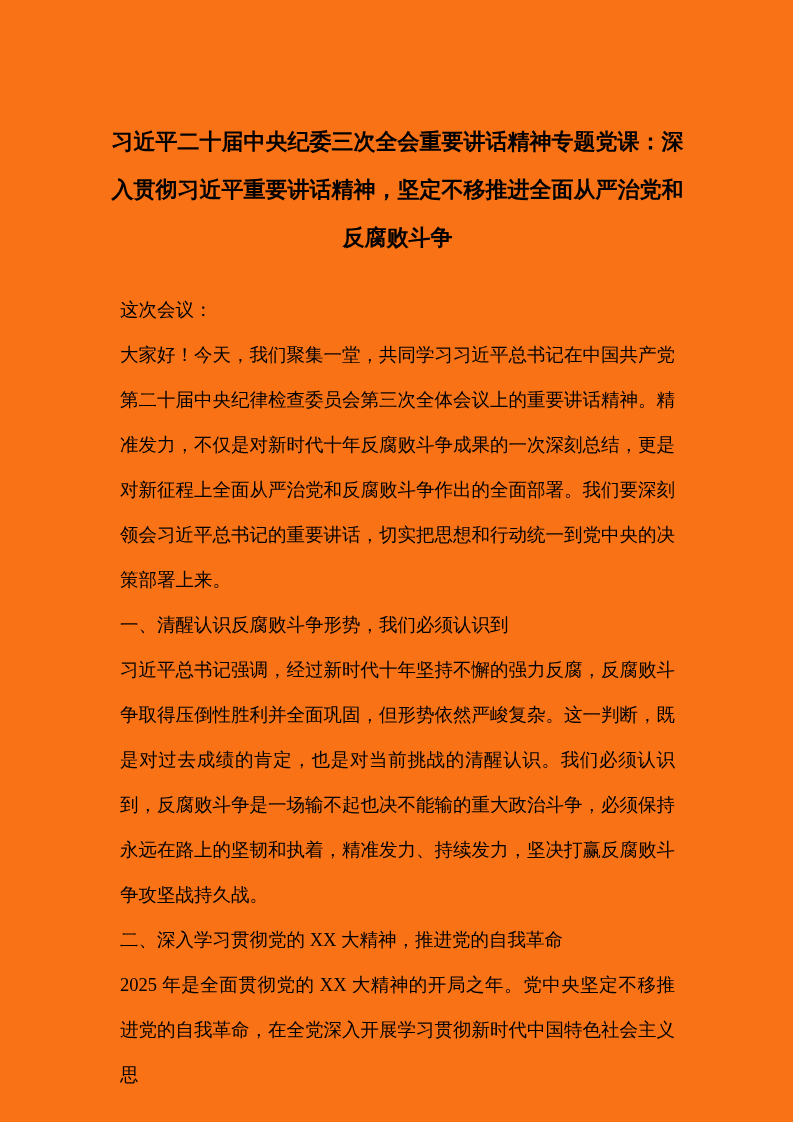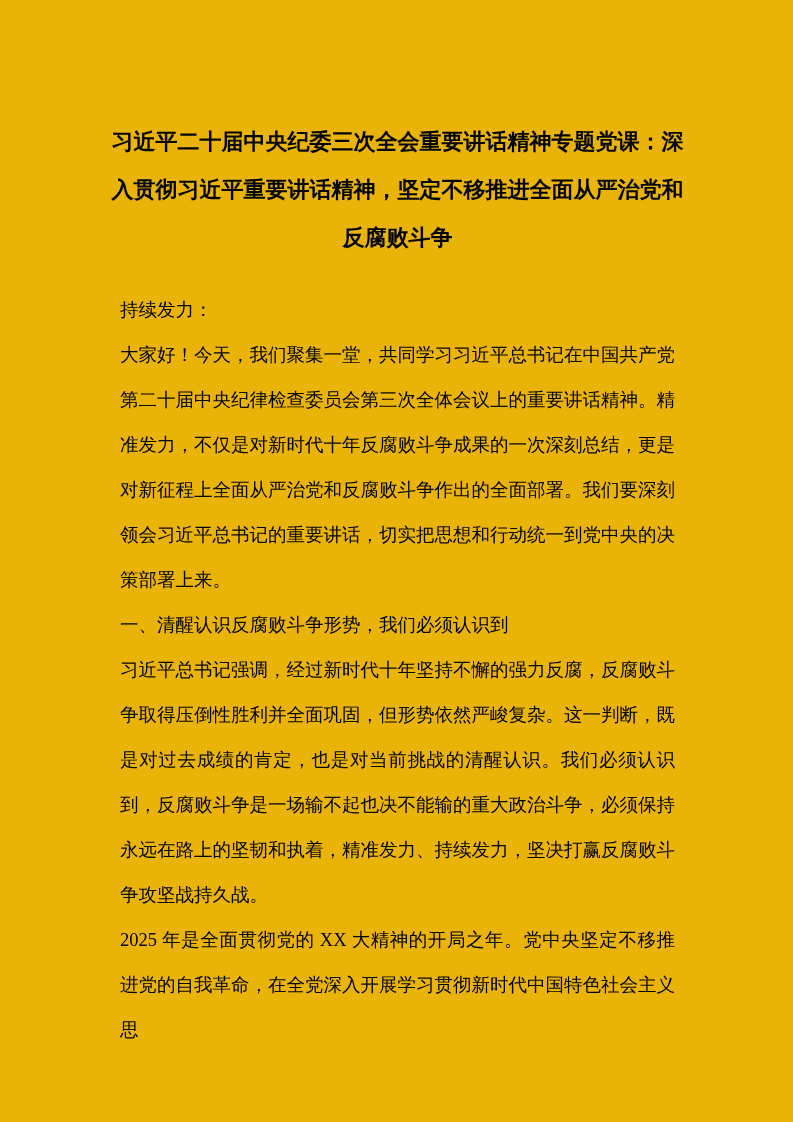--- a/index.html
+++ b/index.html
@@ -12,21 +12,21 @@
     height: 1122px;
     overflow: hidden;
     color: #000000;
     font-family: "Liberation Serif", "DejaVu Serif", serif;
   }
   .page {
     box-sizing: border-box;
     width: 793px;
     height: 1122px;
     padding: 118px 118px 0 120px;
-    background: #eab308;
+    background: #f97316;
     overflow: hidden;
   }
   .doc-title {
     font-size: 22px;
     font-weight: bold;
     text-align: center;
     line-height: 48px;
     margin: 0 -9px 26px -9px;
     letter-spacing: 0;
   }
@@ -39,23 +39,24 @@
     letter-spacing: 0;
     word-break: break-all;
   }
 </style>
 </head>
 <body>
 
 <div class="page">
   <h1 class="doc-title">习近平二十届中央纪委三次全会重要讲话精神专题党课：深入贯彻习近平重要讲话精神，坚定不移推进全面从严治党和反腐败斗争</h1>
 
-  <p class="para">持续发力：</p>
+  <p class="para">这次会议：</p>
 
   <p class="para">大家好！今天，我们聚集一堂，共同学习习近平总书记在中国共产党第二十届中央纪律检查委员会第三次全体会议上的重要讲话精神。精准发力，不仅是对新时代十年反腐败斗争成果的一次深刻总结，更是对新征程上全面从严治党和反腐败斗争作出的全面部署。我们要深刻领会习近平总书记的重要讲话，切实把思想和行动统一到党中央的决策部署上来。</p>
 
   <p class="para">一、清醒认识反腐败斗争形势，我们必须认识到</p>
 
   <p class="para">习近平总书记强调，经过新时代十年坚持不懈的强力反腐，反腐败斗争取得压倒性胜利并全面巩固，但形势依然严峻复杂。这一判断，既是对过去成绩的肯定，也是对当前挑战的清醒认识。我们必须认识到，反腐败斗争是一场输不起也决不能输的重大政治斗争，必须保持永远在路上的坚韧和执着，精准发力、持续发力，坚决打赢反腐败斗争攻坚战持久战。</p>
 
+  <p class="para">二、深入学习贯彻党的 XX 大精神，推进党的自我革命</p>
 
   <p class="para">2025 年是全面贯彻党的 XX 大精神的开局之年。党中央坚定不移推进党的自我革命，在全党深入开展学习贯彻新时代中国特色社会主义思</p>
 </div>
 
 </body></html>

